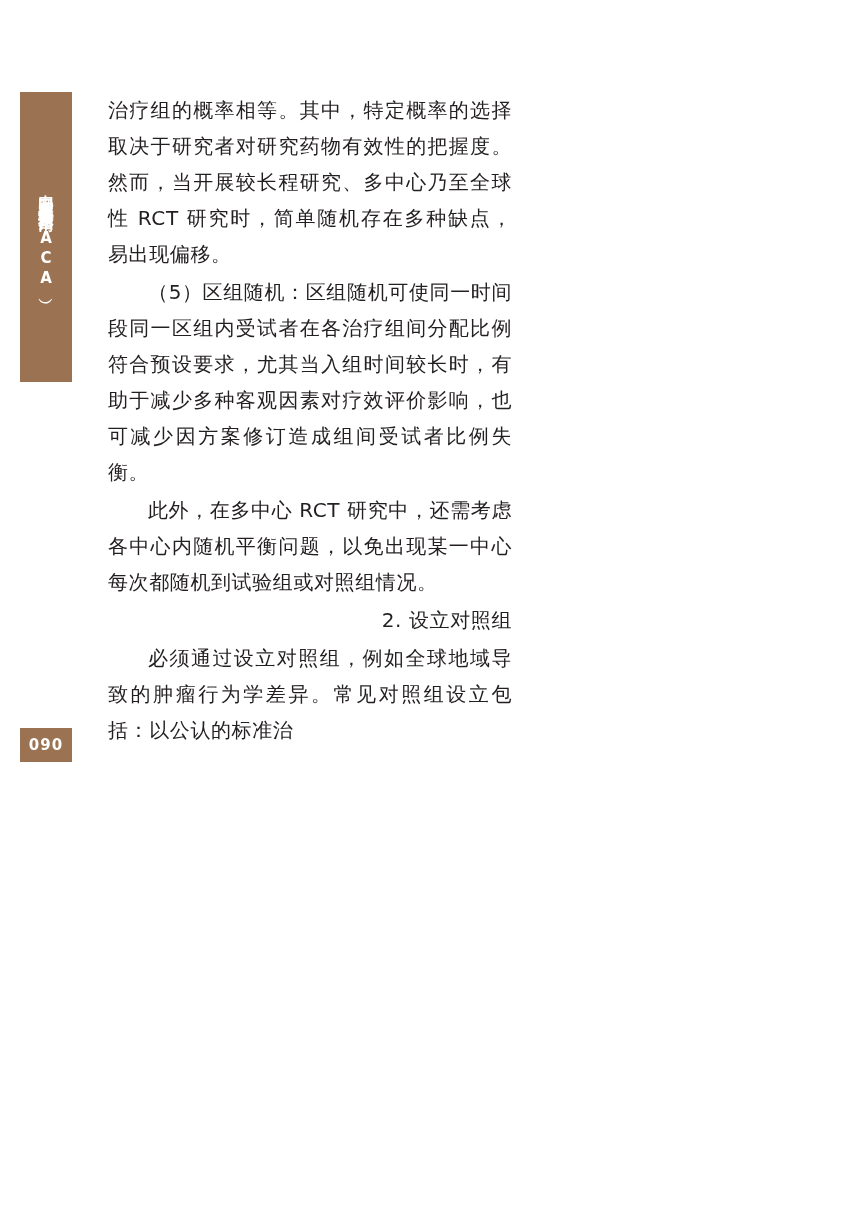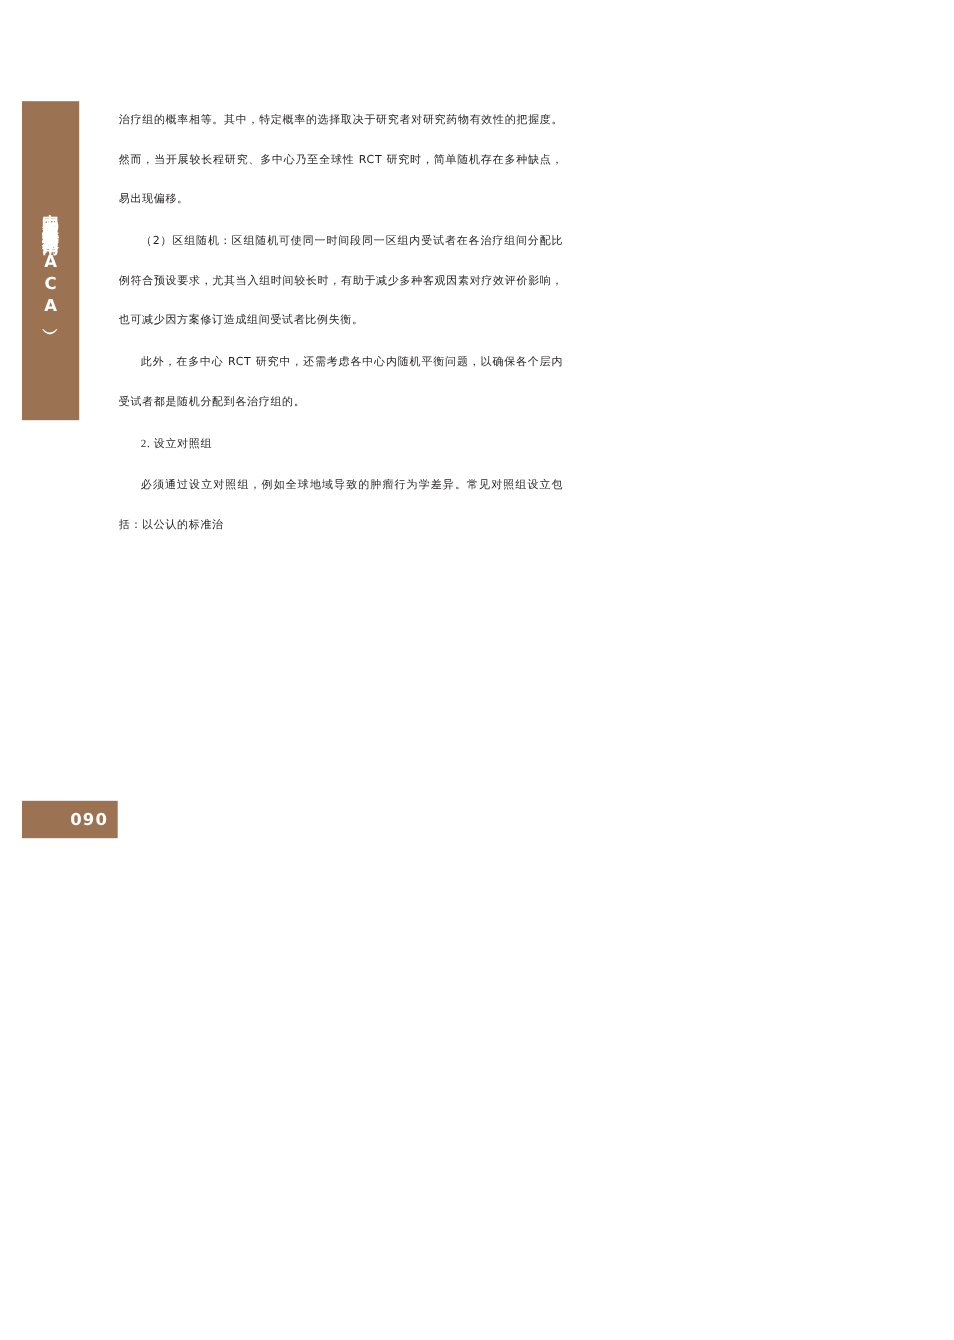--- a/index.html
+++ b/index.html
@@ -59,63 +59,61 @@
     width: 52px;
     height: 34px;
     background: #9b7352;
     color: #ffffff;
     font-size: 15px;
     font-weight: bold;
     letter-spacing: 1px;
     display: flex;
     align-items: center;
     justify-content: center;
-    padding-left: 35px;
   }
 
   
   .text-column {
     position: absolute;
     left: 108px;
     top: 92px;
     width: 420px;
   }
 
   .para {
     margin: 0 16px 2px 0;
-    font-size: 10px;
+    font-size: 20px;
     line-height: 36px;
     color: #231f20;
     text-align: justify;
     text-justify: inter-ideograph;
     letter-spacing: 0.6px;
     font-family: "DejaVu Sans", "Liberation Sans", sans-serif;
   }
   .para.indent {
     text-indent: 2em;
   }
   .para.last-align {
-    text-align: left;
-    font-family: Liberation Serif, serif;
+    text-align: right;
   }
 </style>
 </head>
 <body>
 
 <div class="page">
 
   <div class="side-tab">
     <div class="side-tab-text">中国肿瘤整合诊治技术指南（CACA）</div>
   </div>
 
   <div class="page-number">
     <span>090</span>
   </div>
 
   <div class="text-column">
     <p class="para">治疗组的概率相等。其中，特定概率的选择取决于研究者对研究药物有效性的把握度。然而，当开展较长程研究、多中心乃至全球性 RCT 研究时，简单随机存在多种缺点，易出现偏移。</p>
-    <p class="para indent">（2）区组随机：区组随机可使同一时间段同一区组内受试者在各治疗组间分配比例符合预设要求，尤其当入组时间较长时，有助于减少多种客观因素对疗效评价影响，也可减少因方案修订造成组间受试者比例失衡。</p>
-    <p class="para indent">此外，在多中心 RCT 研究中，还需考虑各中心内随机平衡问题，以确保各个层内受试者都是随机分配到各治疗组的。</p>
+    <p class="para indent">（5）区组随机：区组随机可使同一时间段同一区组内受试者在各治疗组间分配比例符合预设要求，尤其当入组时间较长时，有助于减少多种客观因素对疗效评价影响，也可减少因方案修订造成组间受试者比例失衡。</p>
+    <p class="para indent">此外，在多中心 RCT 研究中，还需考虑各中心内随机平衡问题，以免出现某一中心每次都随机到试验组或对照组情况。</p>
     <p class="para indent last-align">2. 设立对照组</p>
     <p class="para indent">必须通过设立对照组，例如全球地域导致的肿瘤行为学差异。常见对照组设立包括：以公认的标准治</p>
   </div>
 
 </div>
 
 </body></html>

